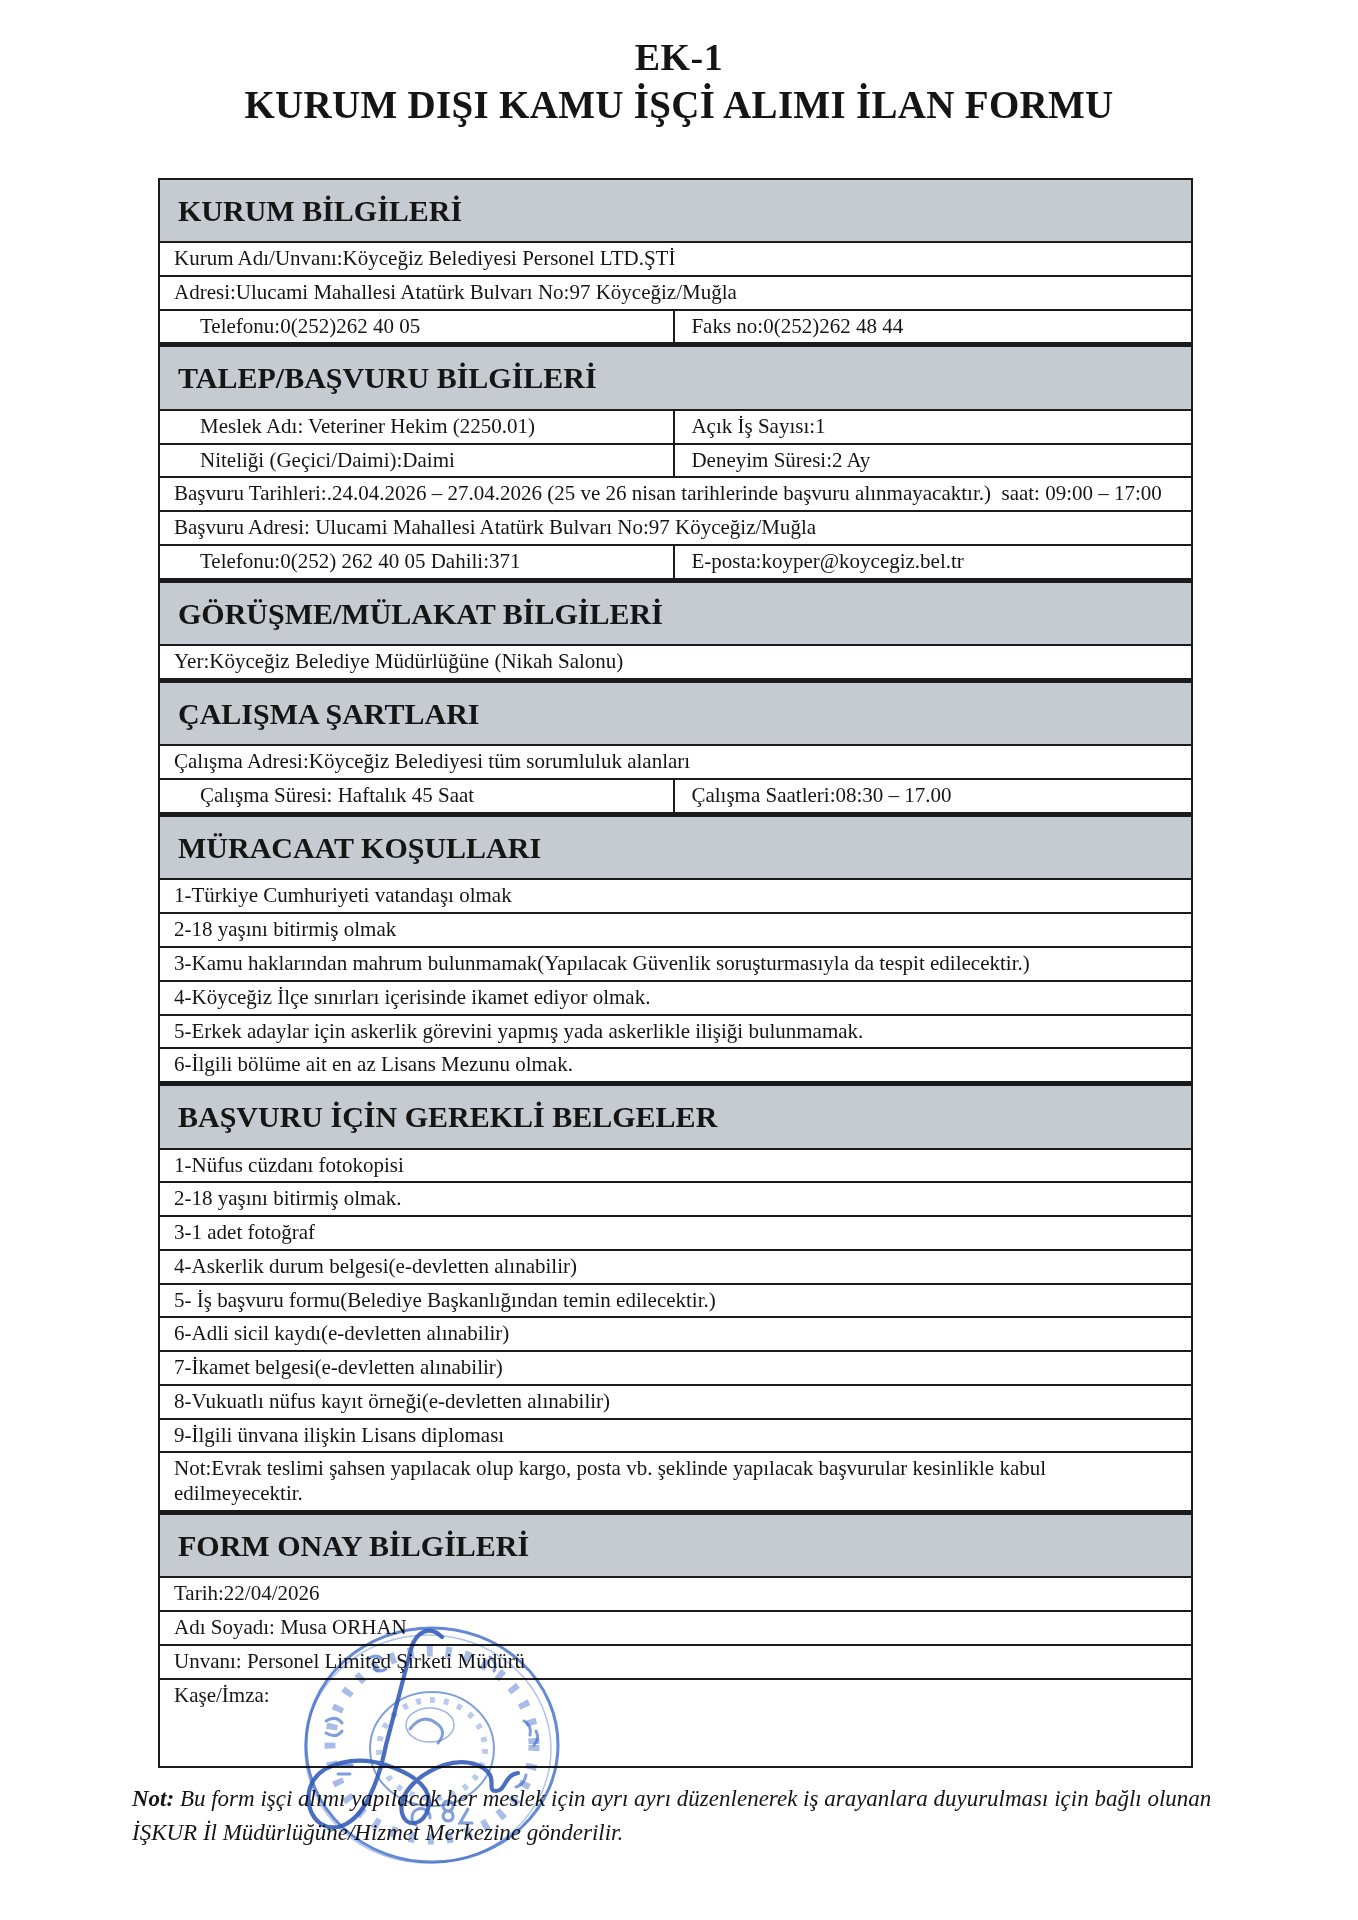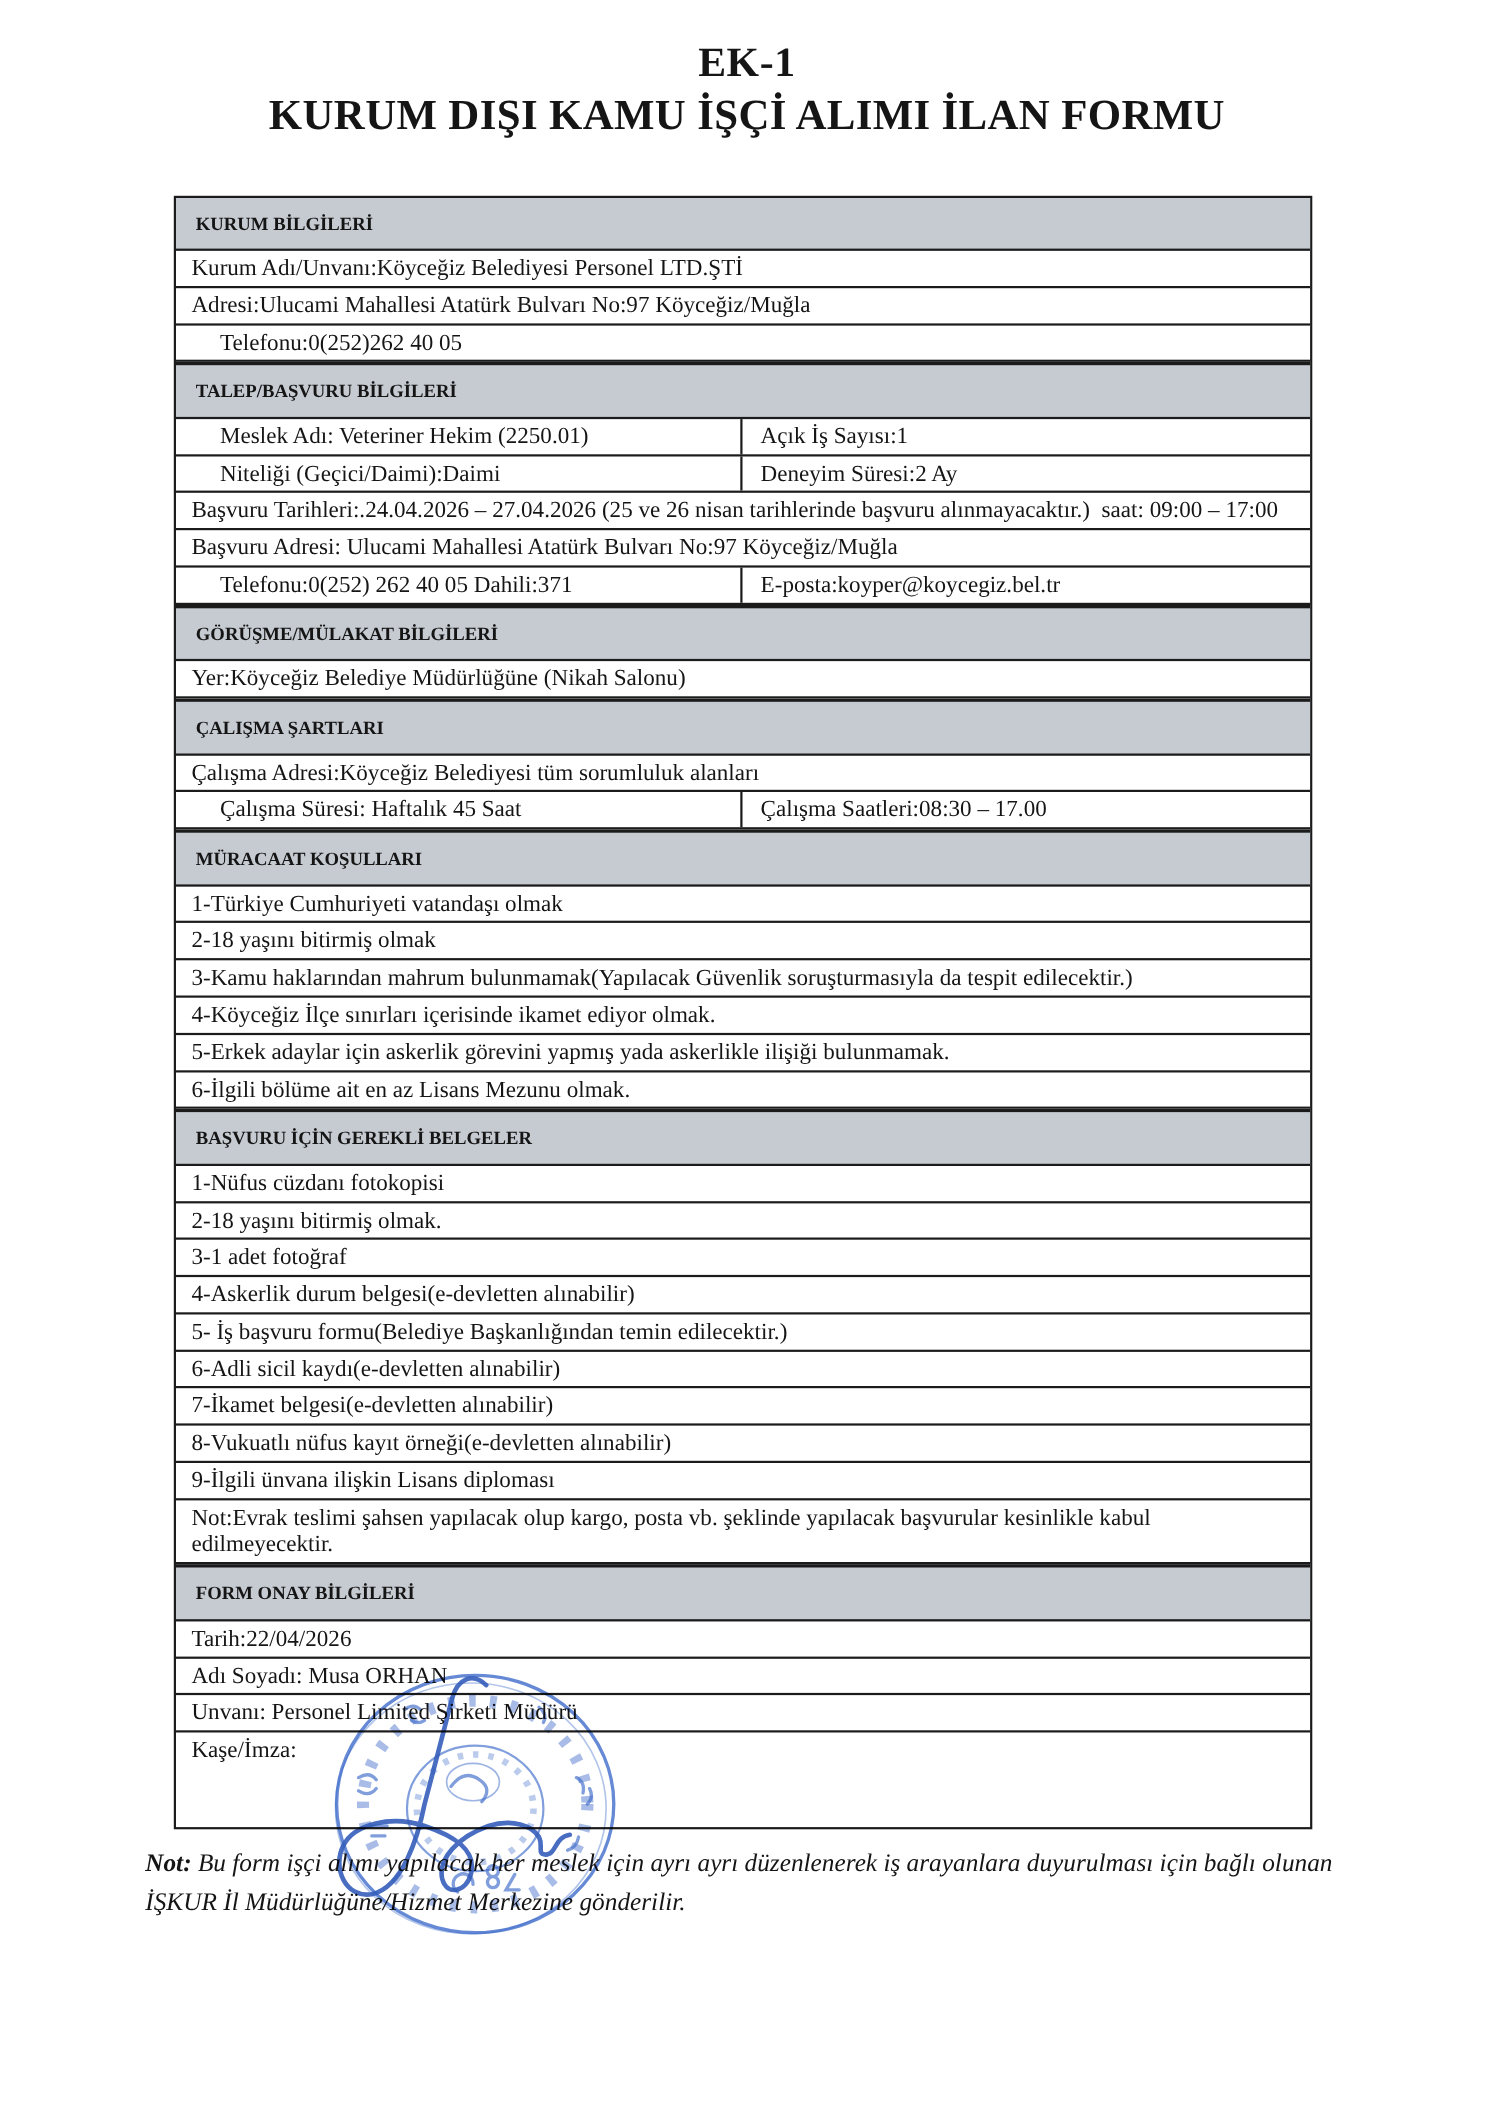--- a/index.html
+++ b/index.html
@@ -23,21 +23,21 @@
   .doc-title .main-title{font-size:39px;margin-top:3px;letter-spacing:0.3px;}
   .form-table{
     margin:50px 0 0 158px;
     width:1035px;
     border:2px solid var(--border);
     box-sizing:border-box;
   }
   .sec-header{
     background:var(--hdr-bg);
     font-weight:bold;
-    font-size:17px;
+    font-size:30px;
     line-height:1.15;
     padding:14px 18px 13px 18px;
     border-top:3px solid var(--border);
     border-bottom:2px solid var(--border);
   }
   .sec-header.first{border-top:none;}
   .row{border-bottom:2px solid var(--border);display:flex;align-items:stretch;}
   .form-table .row:last-child{border-bottom:none;}
   .cell{
     font-size:21px;
@@ -84,20 +84,21 @@
   <div class="form-table" id="form-table">
       <div class="sec-header first">KURUM BİLGİLERİ</div>
       <div class="row">
         <div class="cell full">Kurum Adı/Unvanı:Köyceğiz Belediyesi Personel LTD.ŞTİ</div>
       </div>
       <div class="row">
         <div class="cell full">Adresi:Ulucami Mahallesi Atatürk Bulvarı No:97 Köyceğiz/Muğla</div>
       </div>
       <div class="row split">
         <div class="cell left">Telefonu:0(252)262 40 05</div>
+        <div class="cell right">Faks no:0(252)262 48 44</div>
       </div>
       <div class="sec-header">TALEP/BAŞVURU BİLGİLERİ</div>
       <div class="row split">
         <div class="cell left">Meslek Adı: Veteriner Hekim (2250.01)</div>
         <div class="cell right">Açık İş Sayısı:1</div>
       </div>
       <div class="row split">
         <div class="cell left">Niteliği (Geçici/Daimi):Daimi</div>
         <div class="cell right">Deneyim Süresi:2 Ay</div>
       </div>

